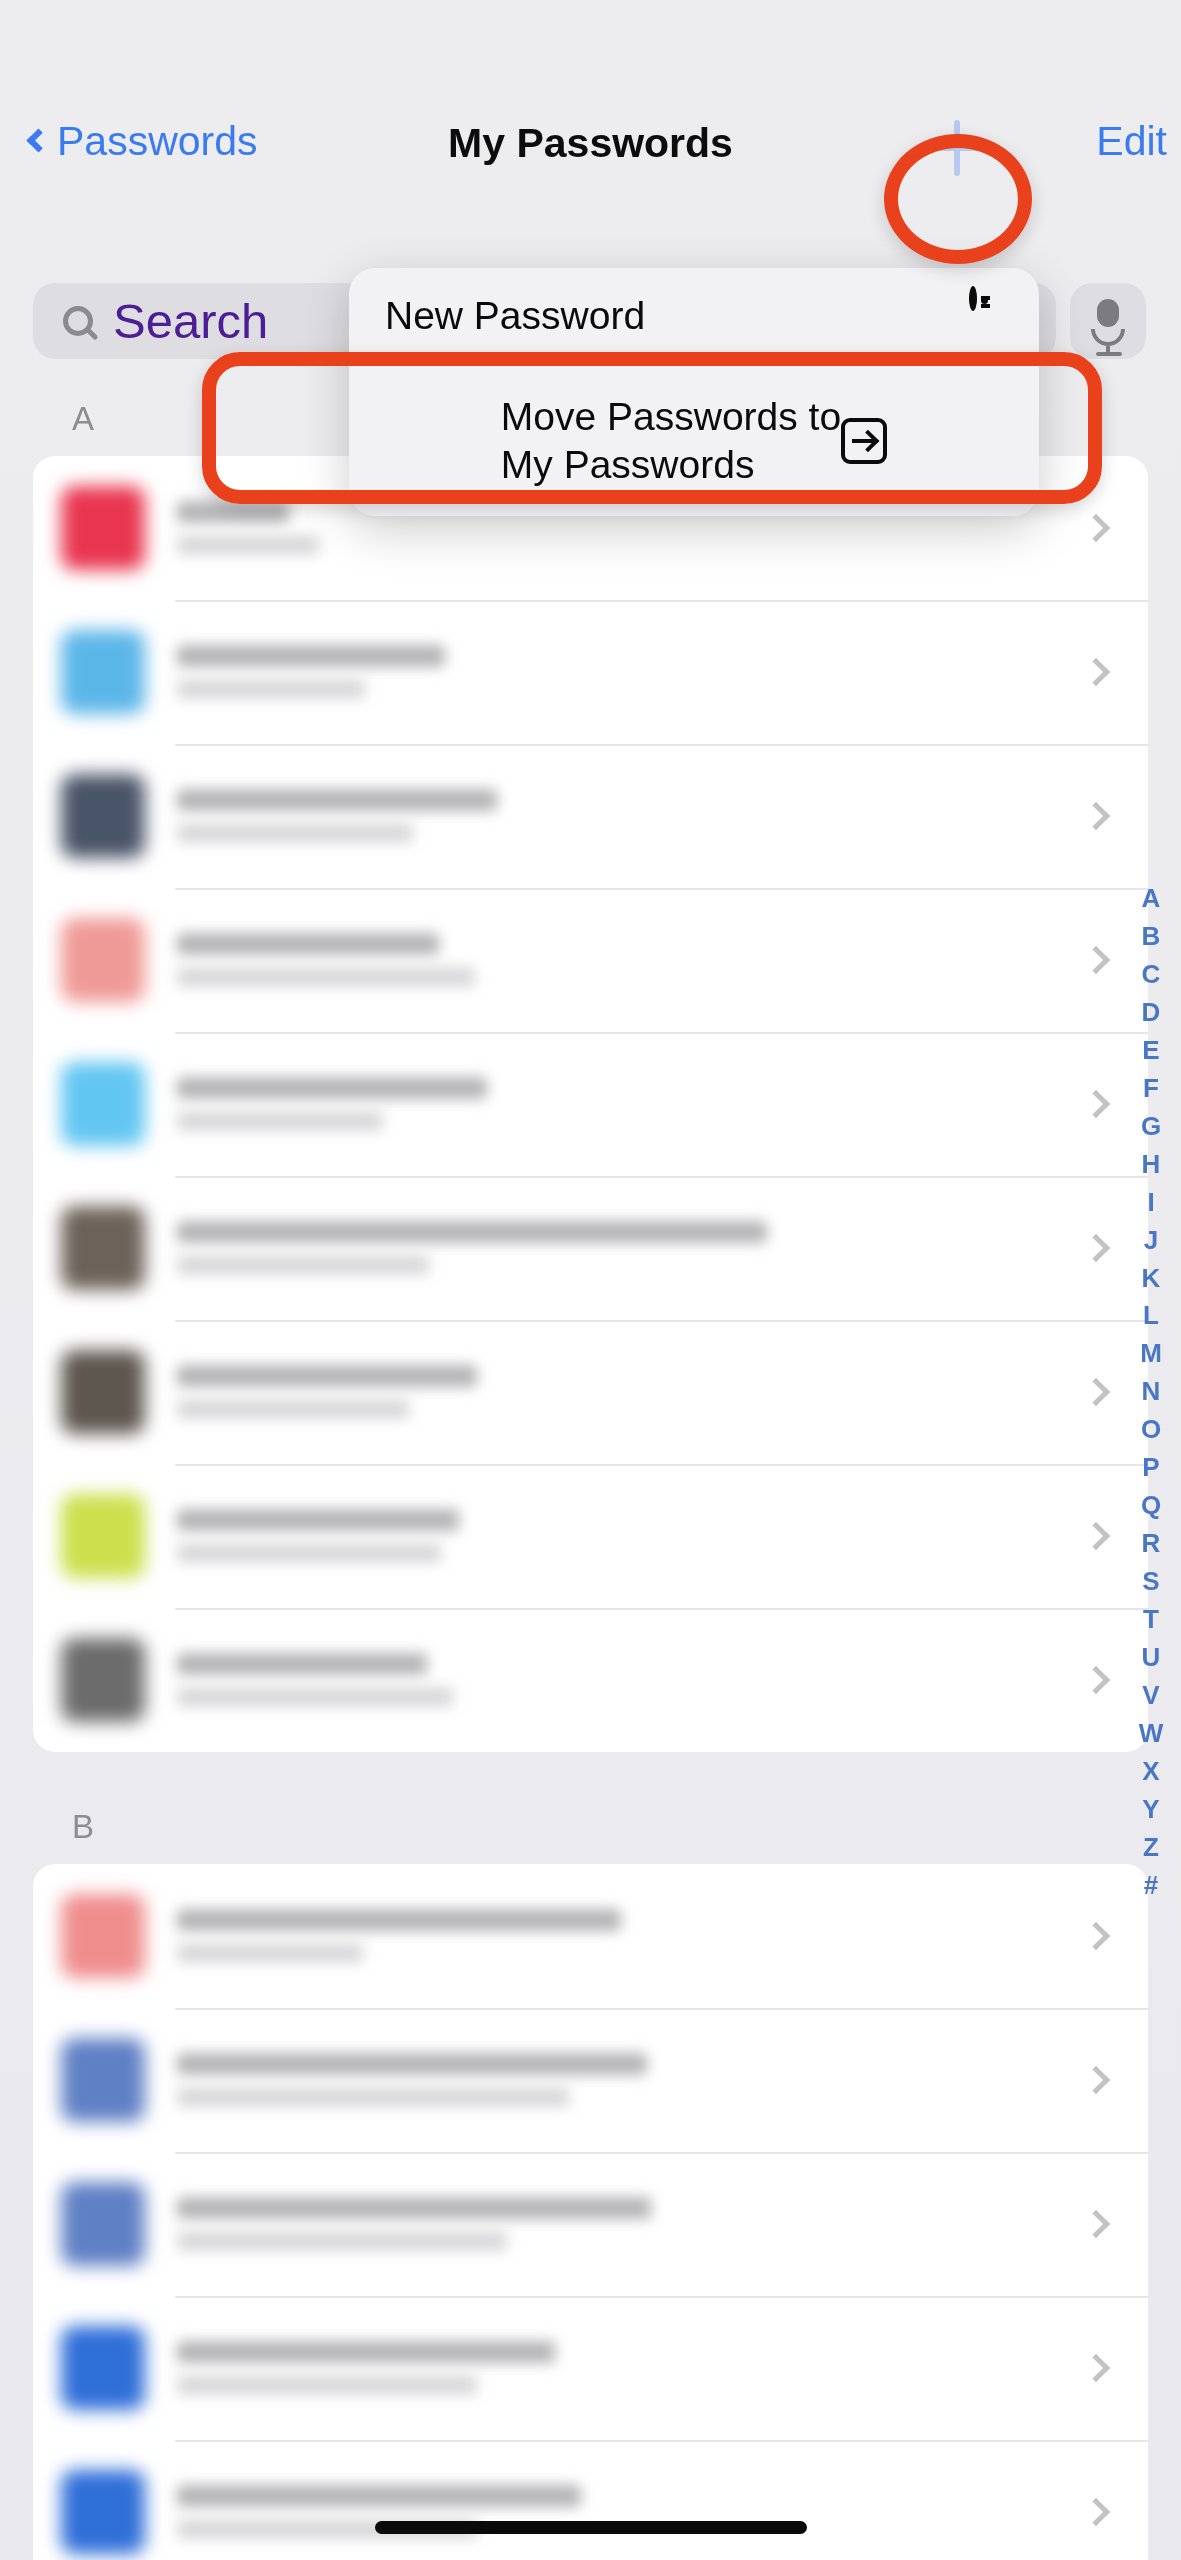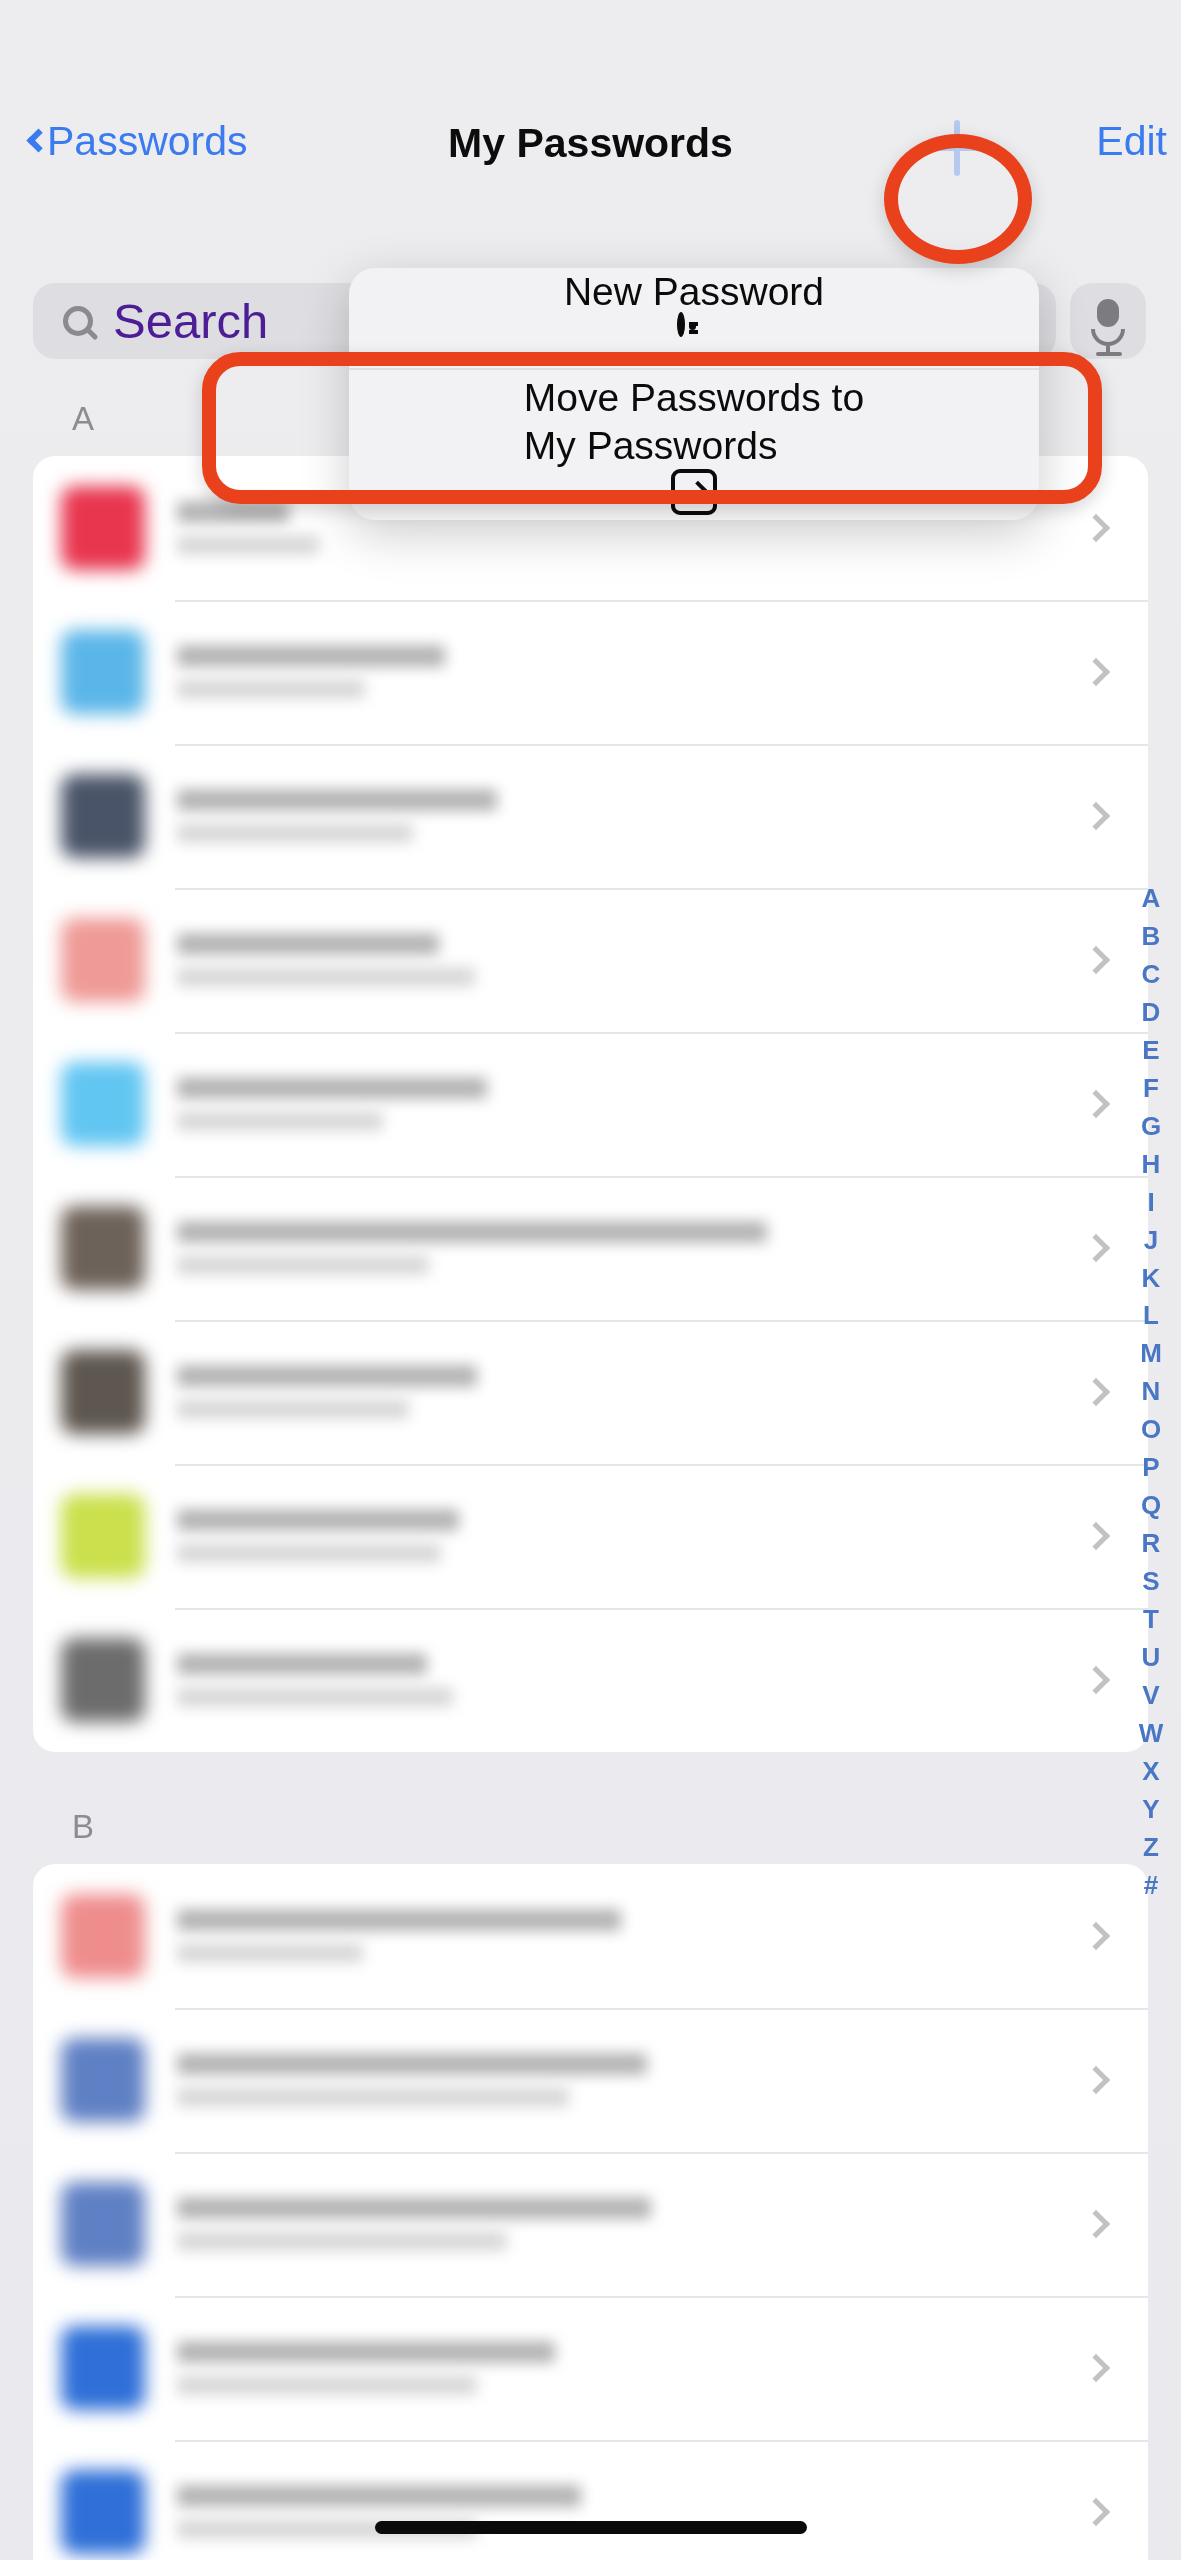--- a/index.html
+++ b/index.html
@@ -44,21 +44,21 @@
     background:#b9b9bb; border-radius:0 2px 2px 0;
   }
   .batt span{ display:block; width:100%; height:100%; background:#080808; border-radius:4px; }
 
   
   .navbar{
     position:absolute; top:104px; left:0; width:1181px; height:86px;
   }
   .nav-back{
     position:absolute; left:30px; top:14px;
-    display:flex; align-items:center; 
+    display:flex; align-items:center; gap:10px;
     color:#3b7bf0; font-size:41px;
   }
   .nav-back .chev{
     display:inline-block; width:17px;height:17px;
     border-left:6px solid #3b7bf0; border-bottom:6px solid #3b7bf0;
     transform:rotate(45deg); margin-bottom:3px;
   }
   .nav-title{
     position:absolute; left:0; right:0; top:16px; text-align:center;
     font-size:41px; font-weight:bold; color:#0c0c0c;
@@ -142,21 +142,21 @@
 
   
   .menu{
     position:absolute; left:349px; top:268px; width:690px;
     background:#f2f2f4; border-radius:26px;
     box-shadow:0 14px 50px rgba(0,0,0,.20);
     overflow:hidden; z-index:40;
   }
   .mi{
     display:flex; align-items:center; justify-content:space-between;
-    padding:0 36px; min-height:96px;flex-direction:column;
+    padding:0 36px; min-height:96px;
   }
   .mi .lbl{ font-size:39px; color:#0b0b0b; line-height:1.22; }
   .mi.tall{ min-height:150px;justify-content:center; }
   .mi-sep{ height:2px; background:#dededf; }
   .key-ic{ position:relative; width:34px; height:52px; flex:none; }
   .key-ic .kh{
     width:26px;height:26px;border:4px solid #0b0b0b;border-radius:50%;
     margin:0 auto; position:relative;
   }
   .key-ic .kh::after{ content:""; position:absolute; left:8px; top:7px; width:7px;height:7px;background:#0b0b0b;border-radius:50%; }

